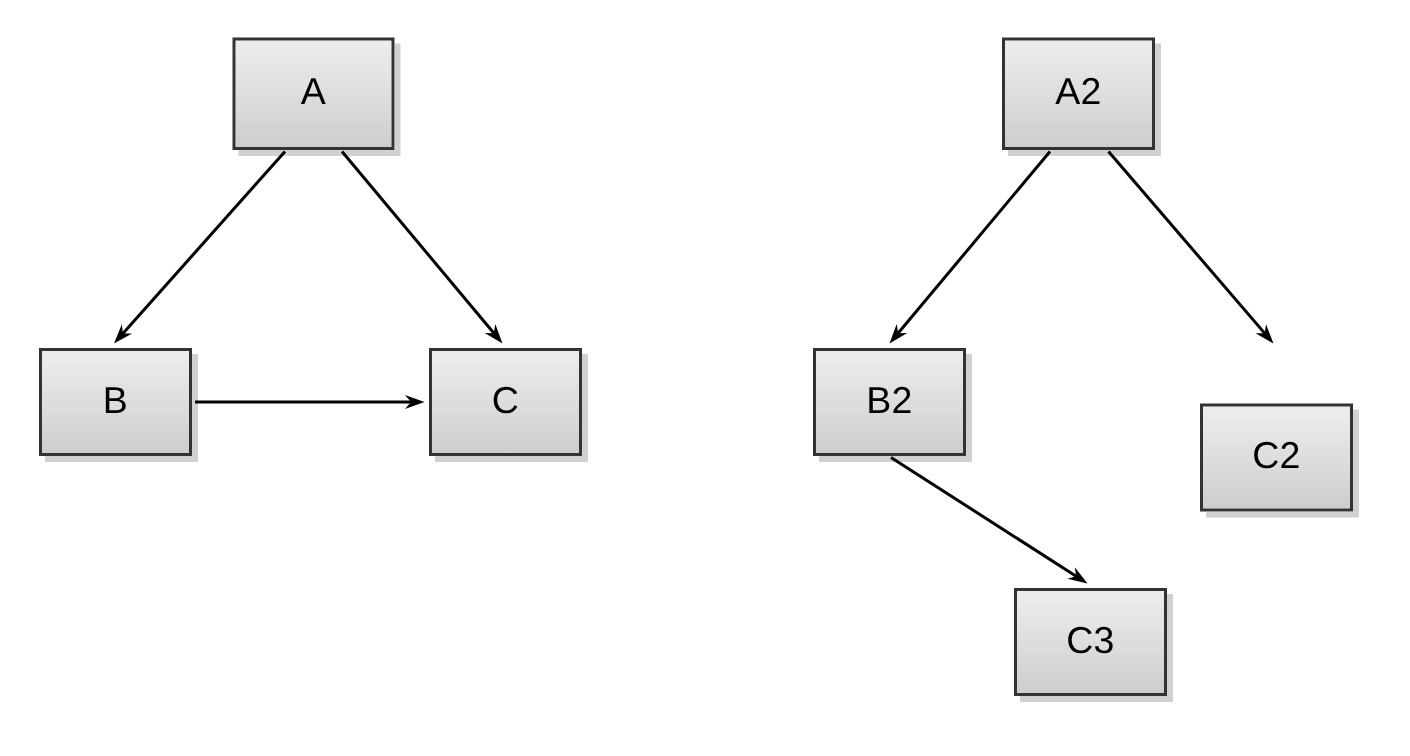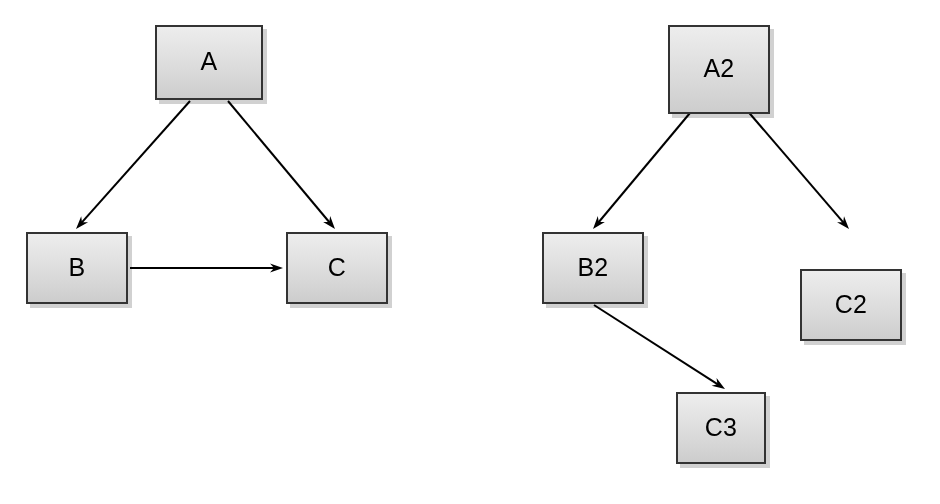--- a/index.html
+++ b/index.html
@@ -82,27 +82,27 @@
   <div id="node-layer">
       <div class="node" style="left: 155px; top: 25px; width: 108px; height: 75px;">
         <span class="node-label">A</span>
       </div>
       <div class="node" style="left: 26px; top: 232px; width: 102px; height: 72px;">
         <span class="node-label">B</span>
       </div>
       <div class="node" style="left: 286px; top: 232px; width: 102px; height: 72px;">
         <span class="node-label">C</span>
       </div>
-      <div class="node" style="left: 668px; top: 25px; width: 102px; height: 89px;">
+      <div class="node" style="left: 668px; top: 25px; width: 102px; height: 75px;">
         <span class="node-label">A2</span>
       </div>
       <div class="node" style="left: 542px; top: 232px; width: 102px; height: 72px;">
         <span class="node-label">B2</span>
       </div>
       <div class="node" style="left: 800px; top: 232px; width: 102px; height: 72px; margin-top: 37px;">
         <span class="node-label">C2</span>
       </div>
-      <div class="node" style="left: 676px; top: 392px; width: 90px; height: 72px;">
+      <div class="node" style="left: 676px; top: 392px; width: 102px; height: 72px;">
         <span class="node-label">C3</span>
       </div>
     </div>
 
 </div>
 
 </body></html>

